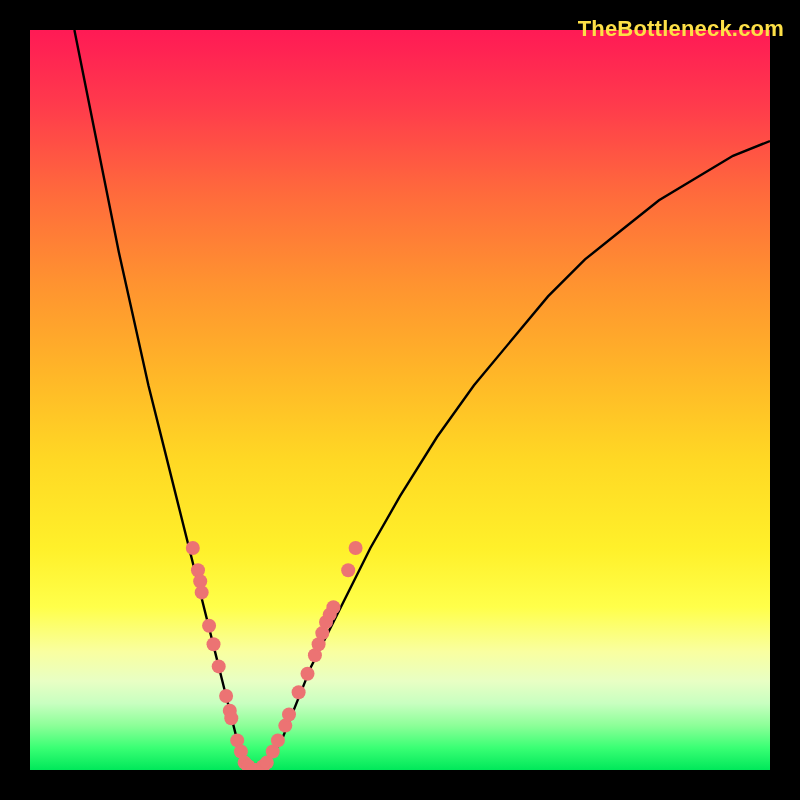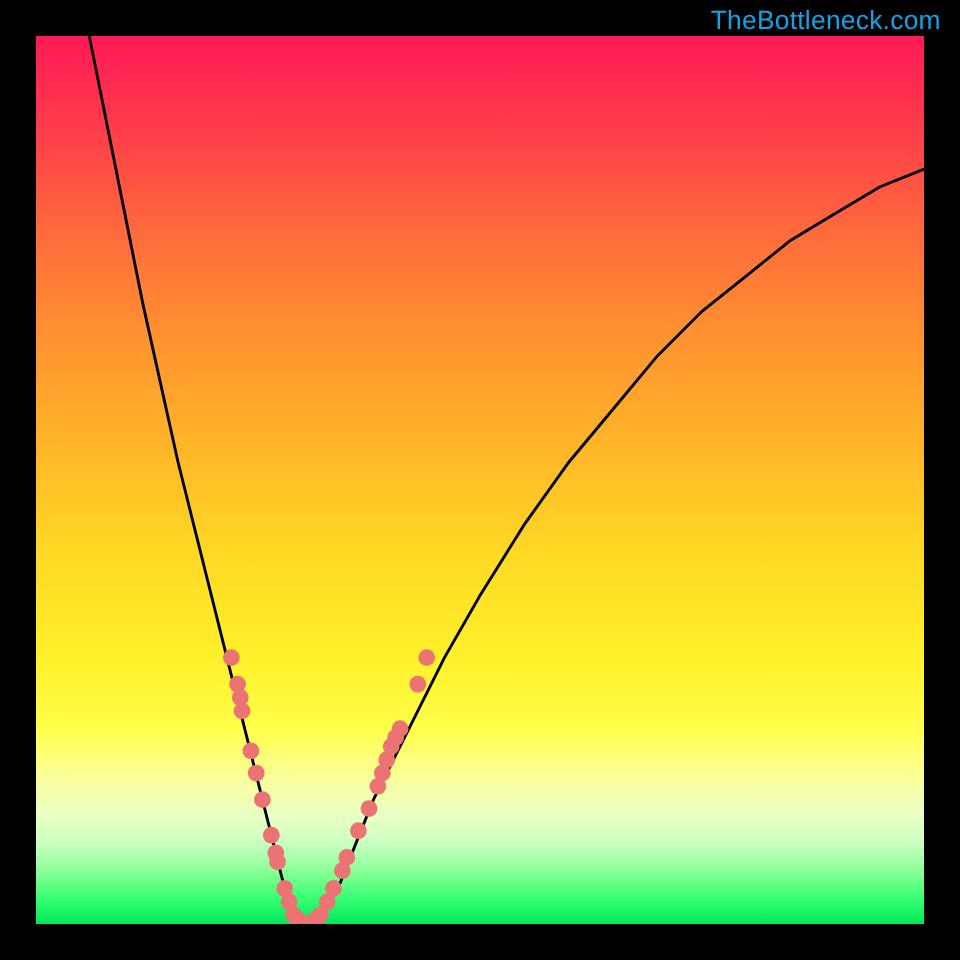--- a/index.html
+++ b/index.html
@@ -12,25 +12,25 @@
     font-family: Arial, Helvetica, sans-serif;
   }
   .frame {
     position: relative;
     width: 800px;
     height: 800px;
     background: #000;
   }
   .watermark {
     position: absolute;
-    top: 4px;
+    top: 16px;
     right: 16px;
-    color: #0ea5e9;
+    color: #fde047;
     font-size: 22px;
-    font-weight: 400;
+    font-weight: 700;
     letter-spacing: 0.2px;
     z-index: 10;
   }
   .plot-area {
     position: absolute;
     left: 30px;
     top: 30px;
     width: 740px;
     height: 740px;
     overflow: hidden;

